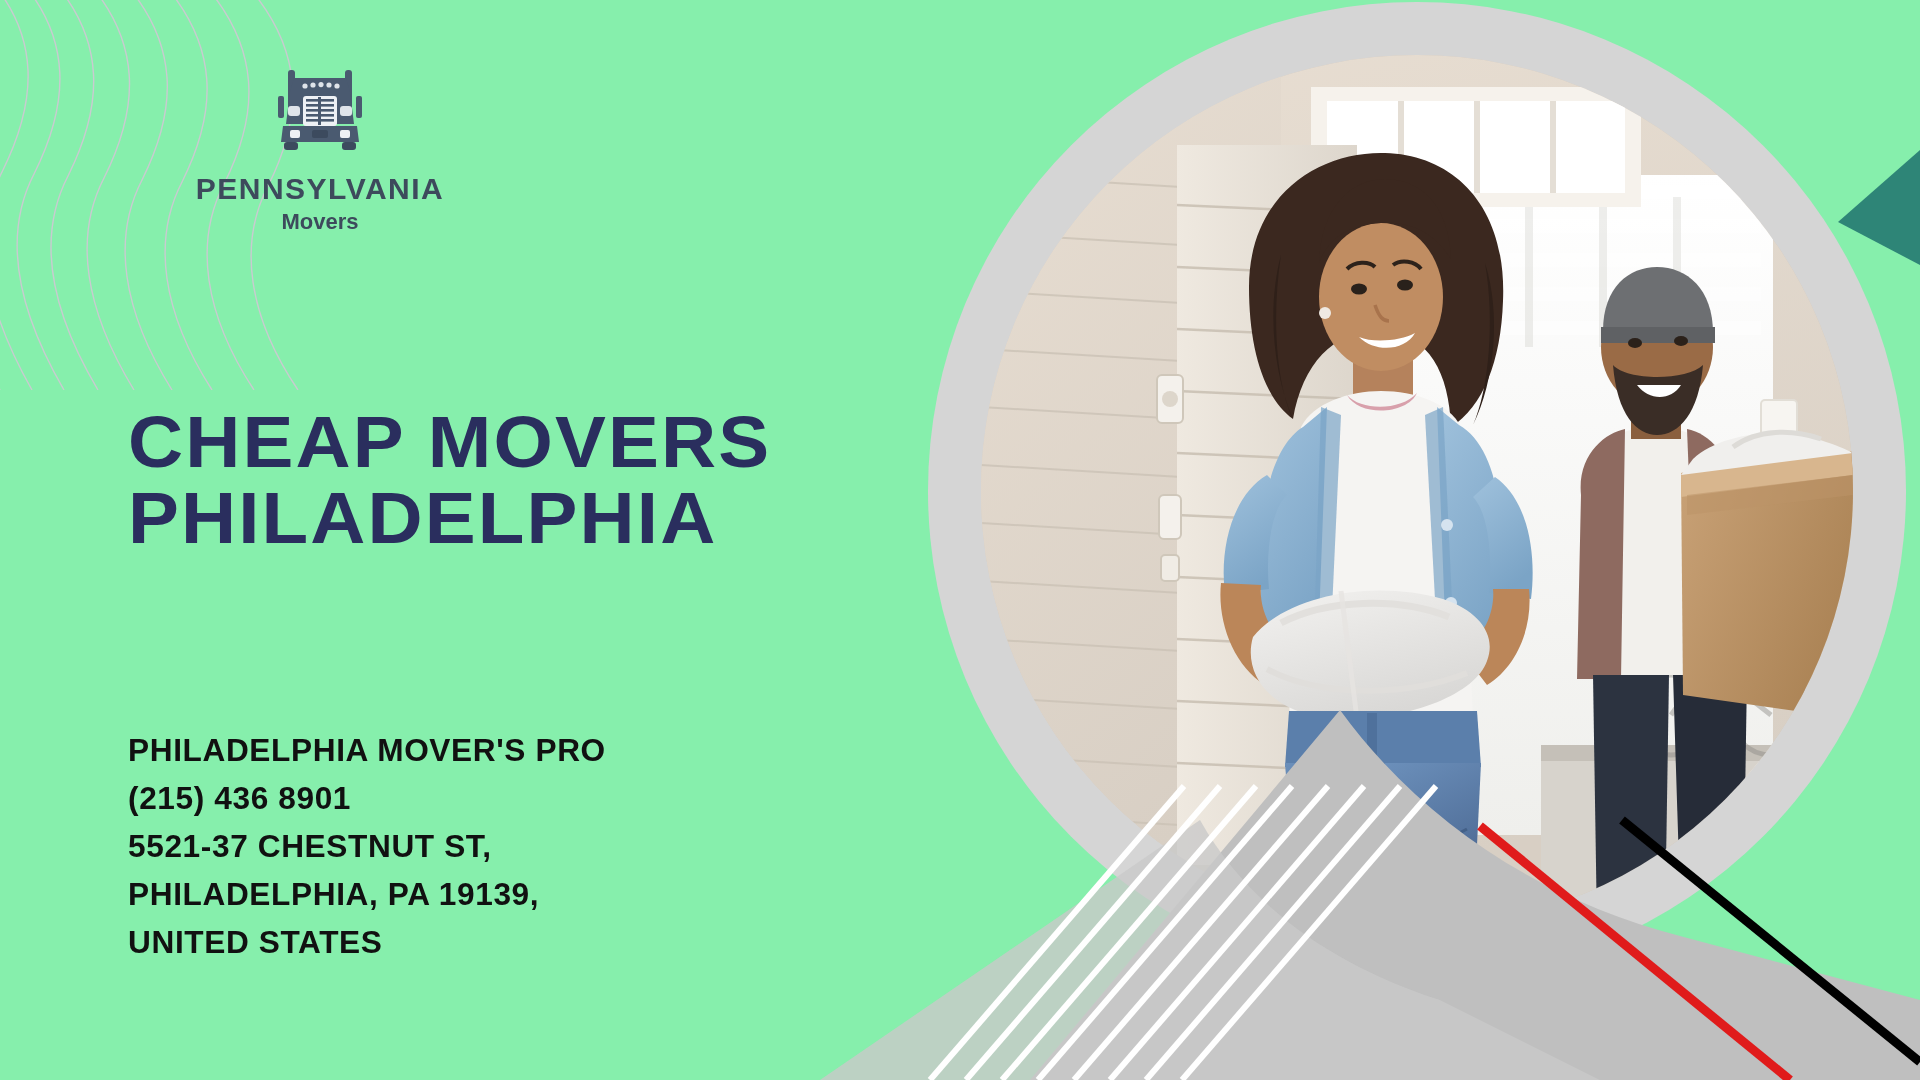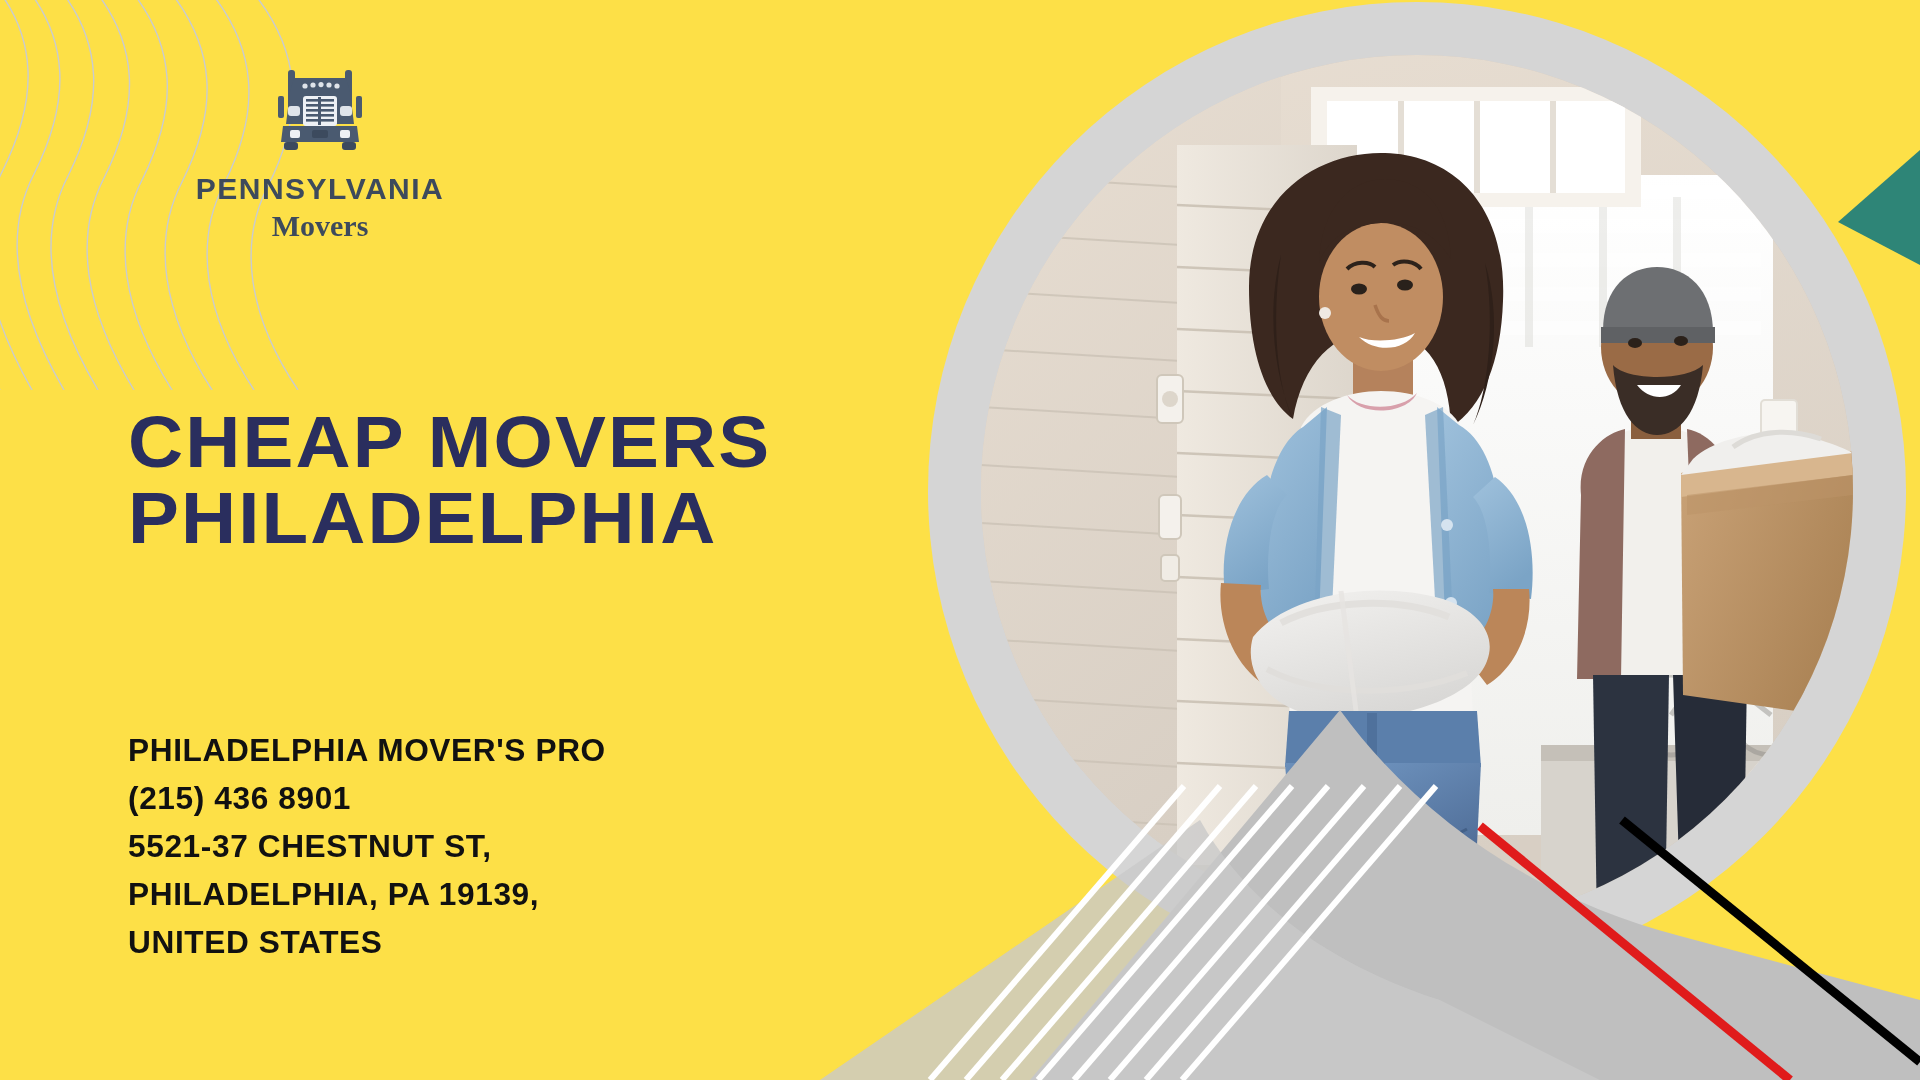--- a/index.html
+++ b/index.html
@@ -13,21 +13,21 @@
     overflow: hidden;
     font-family: "Liberation Sans", sans-serif;
     position: relative;
   }
 
   .canvas {
     position: absolute;
     inset: 0;
     width: 1920px;
     height: 1080px;
-    background: #fde047;
+    background: #86efac;
     overflow: hidden;
   }
 
   
   .deco-topleft {
     position: absolute;
     left: -40px;
     top: -30px;
     width: 460px;
     height: 420px;
@@ -93,23 +93,23 @@
     margin-top: 4px;
     font-family: "Liberation Sans", sans-serif;
     font-weight: 700;
     font-size: 30px;
     letter-spacing: 1.5px;
     color: #3d4a5c;
     line-height: 1;
   }
   .logo-sub {
     margin-top: 7px;
-    font-family: Liberation Serif, serif;
+    font-family: Liberation Sans, sans-serif;
     font-weight: 700;
-    font-size: 30px;
+    font-size: 22px;
     color: #3d4a5c;
     line-height: 1;
   }
 
   .headline {
     position: absolute;
     left: 128px;
     top: 405px;
     width: 620px;
     color: #2a2e5e;

